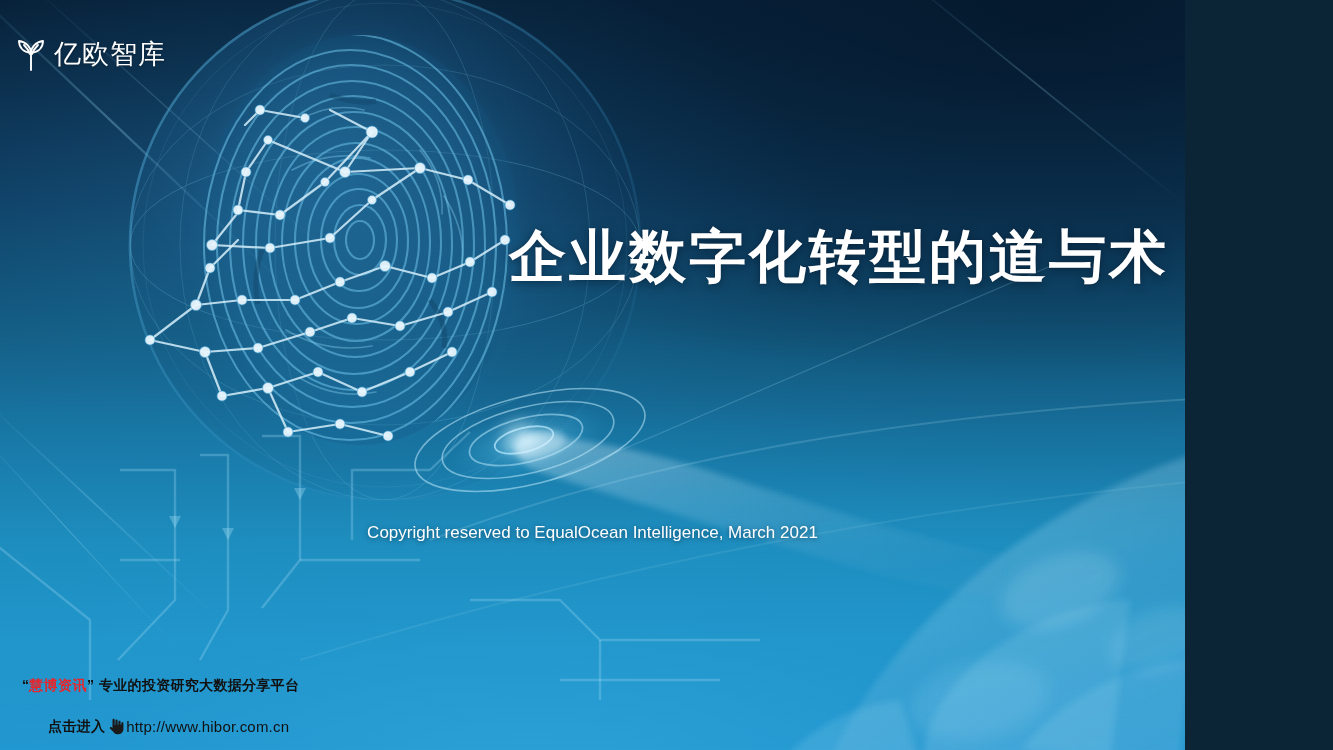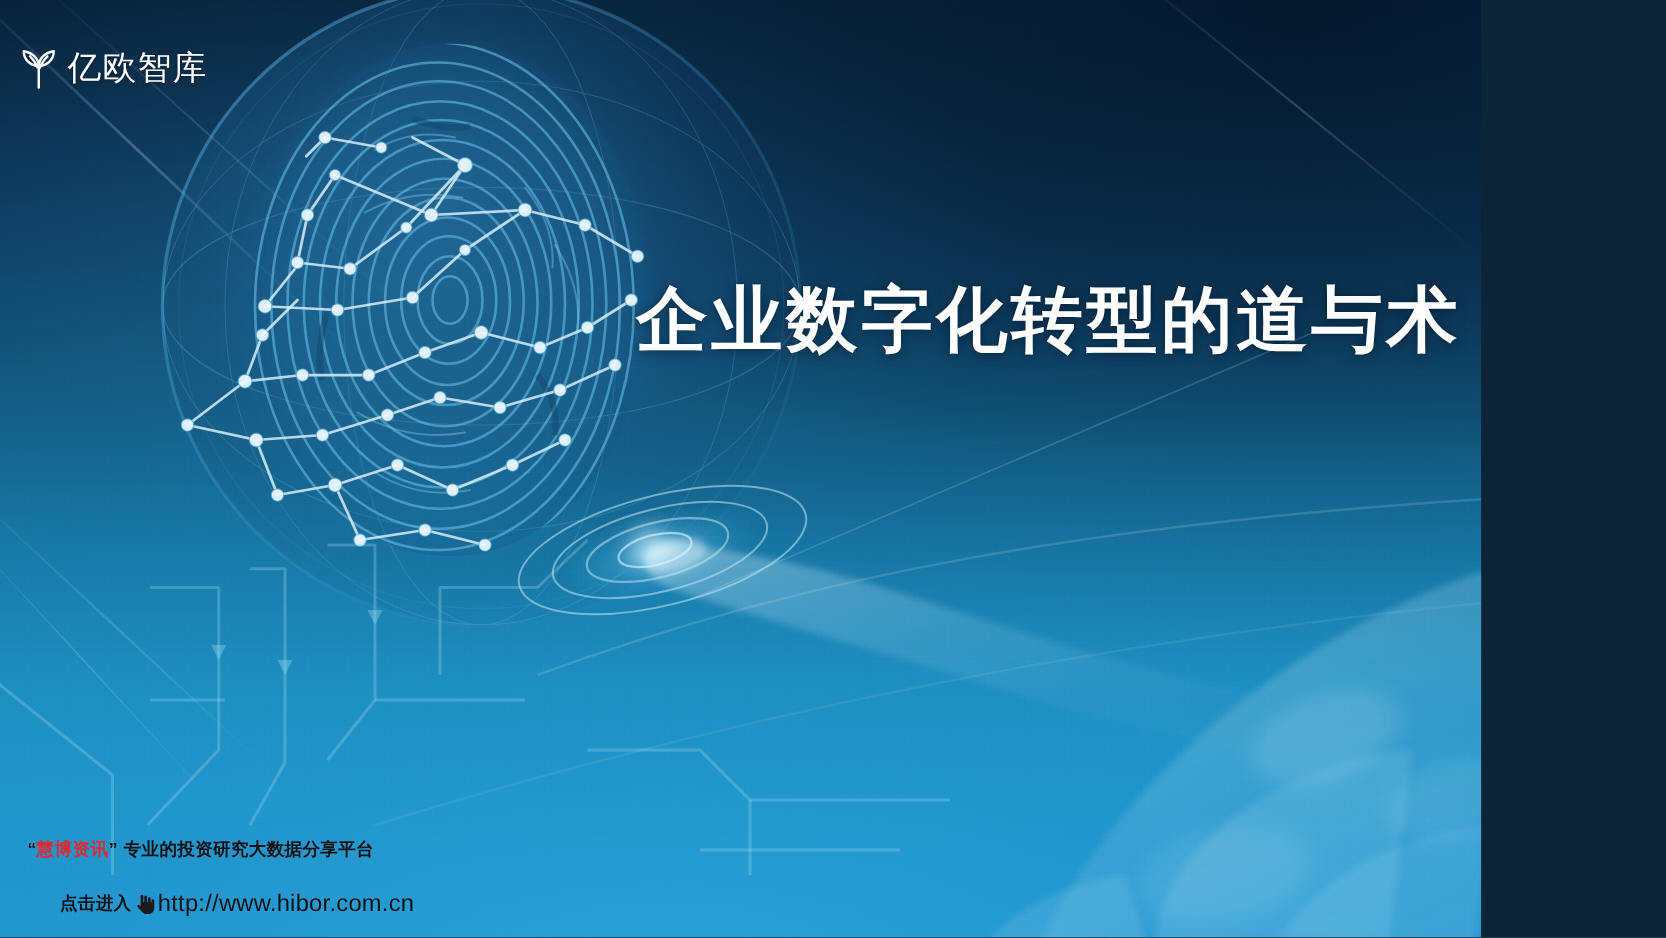--- a/index.html
+++ b/index.html
@@ -178,21 +178,21 @@
     color: #111111;
     white-space: nowrap;
   }
   .wm-row { display: flex; align-items: center; }
   .wm-row2 { padding-left: 26px; margin-top: 18px; }
   .wm-quote { color: #111; font-weight: 700; }
   .wm-brand { color: #e8252a; font-weight: 700; letter-spacing: 0.5px; }
   .wm-tag { margin-left: 5px; font-weight: 700; letter-spacing: 0.3px; }
   .wm-enter { font-weight: 700; letter-spacing: 0.3px; }
   .wm-cursor { width: 19px; height: 19px; display:inline-block; margin: 0 1px 0 1px; vertical-align: -4px; }
-  .wm-url { font-size: 19px; letter-spacing: 0.2px; }
+  .wm-url { font-size: 15px; letter-spacing: 0.2px; }
 </style>
 </head>
 <body>
 
 <div class="slide">
 
   <div class="bg-base2"></div>
   <div class="bg-rightdark"></div>
   <div class="bg-leftglow"></div>
   <div class="bg-bottomglow"></div>
@@ -467,20 +467,21 @@
       </g>
     </svg>
     <span class="logo-text">亿欧智库</span>
   </div>
 
   <div class="title-block">
     <h1 class="main-title">企业数字化转型的道与术</h1>
   </div>
 
   <div class="credits">
+    <div class="credit-line2">Copyright reserved to EqualOcean Intelligence, March 2021</div>
   </div>
 
   <div class="watermark">
     <div class="wm-row">
       <span class="wm-quote">“</span>
         <span class="wm-brand">慧博资讯</span>
         <span class="wm-quote">”</span>
         <span class="wm-tag">专业的投资研究大数据分享平台</span>
     </div>
     <div class="wm-row wm-row2">

